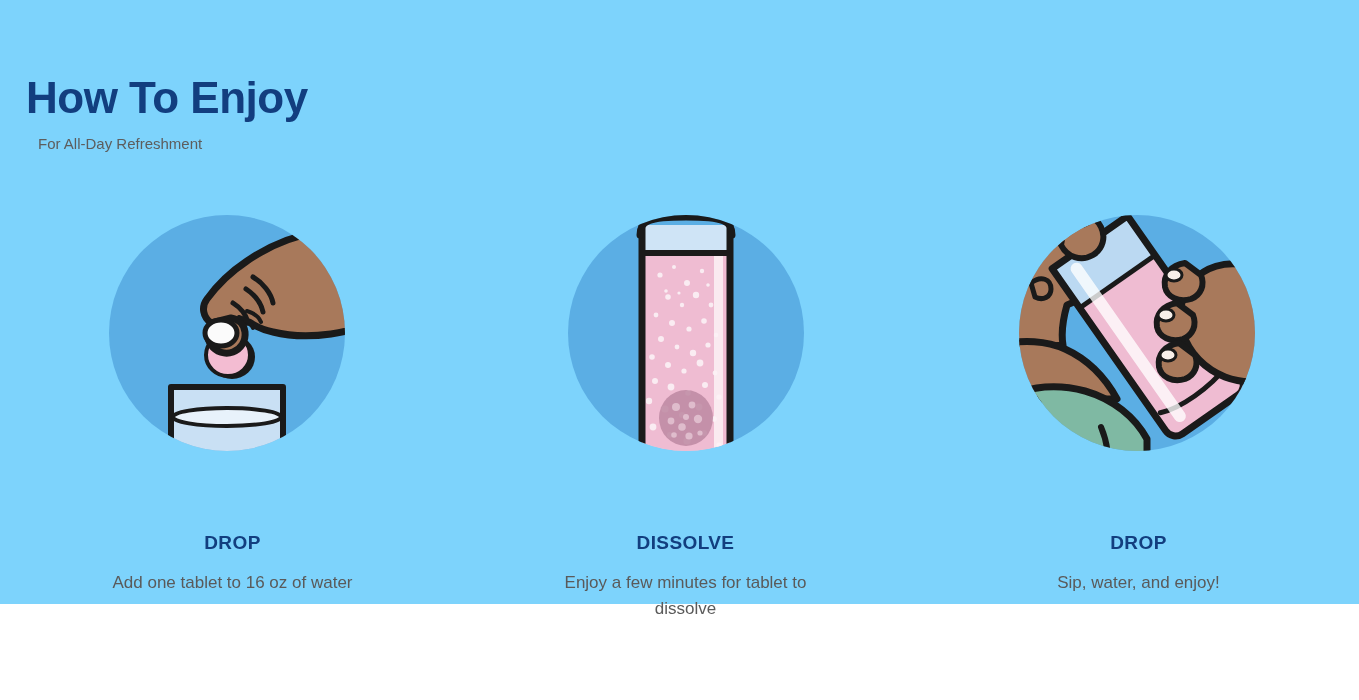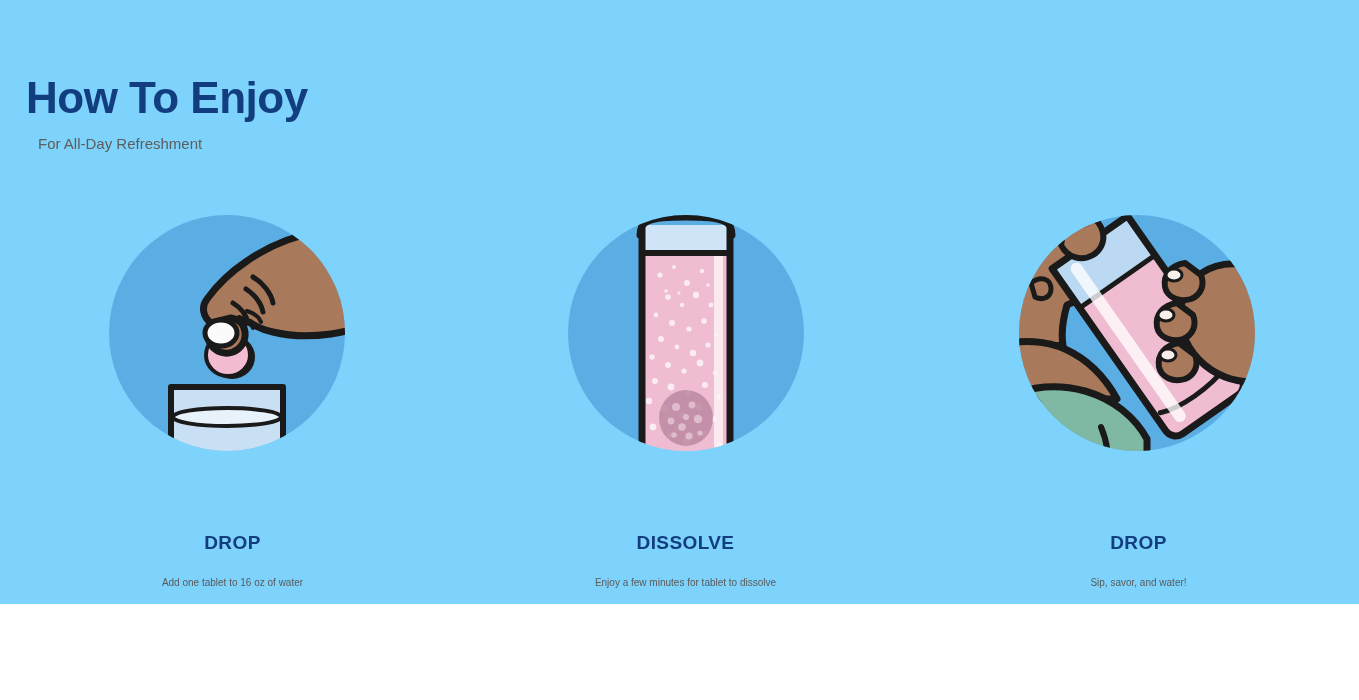--- a/index.html
+++ b/index.html
@@ -71,21 +71,21 @@
     margin: 62px 0 0 0;
     font-size: 19px;
     line-height: 22px;
     font-weight: bold;
     letter-spacing: 0.4px;
     color: #123E7F;
     text-align: center;
   }
   .step-desc {
     margin: 16px 0 0 0;
-    font-size: 10px;
+    font-size: 17px;
     line-height: 26px;
     color: #5a5a5a;
     text-align: center;
     max-width: 270px;
   }
   .step:nth-child(1) .step-desc { max-width: 300px; }
   .step:nth-child(2) .step-desc { max-width: 260px; }
 </style>
 </head>
 <body>
@@ -309,17 +309,17 @@
               <ellipse cx="165" cy="70" rx="8" ry="6"></ellipse>
               <ellipse cx="157" cy="110" rx="8" ry="6"></ellipse>
               <ellipse cx="159" cy="150" rx="8" ry="6"></ellipse>
             </g>
 
             <path d="M58 8 c14 -4 28 2 34 14 c5 10 2 22 -8 28 c-12 7 -26 2 -32 -10 z" fill="#A8795B" stroke="#1A1A1A" stroke-width="6" stroke-linejoin="round"></path>
           </g>
         </svg>
       </div>
       <h3 class="step-title">DROP</h3>
-      <p class="step-desc">Sip, savor, and water!</p>
+      <p class="step-desc">Sip, water, and enjoy!</p>
     </div>
 
   </div>
 </div>
 
 </body></html>

